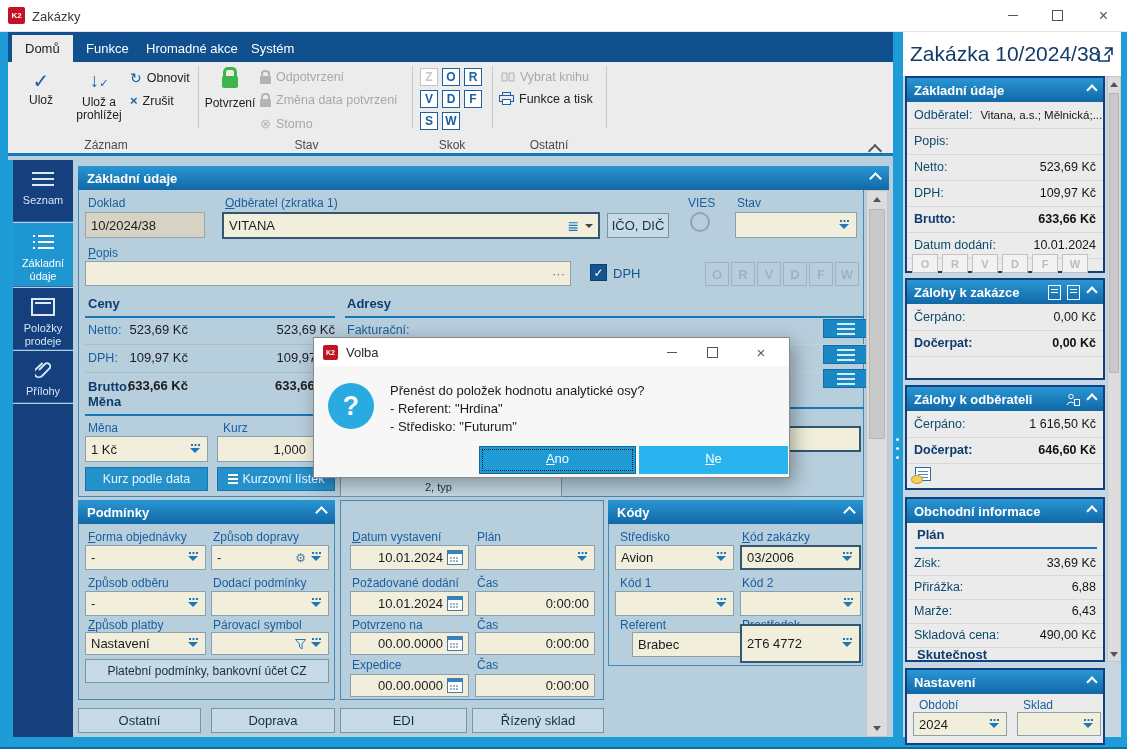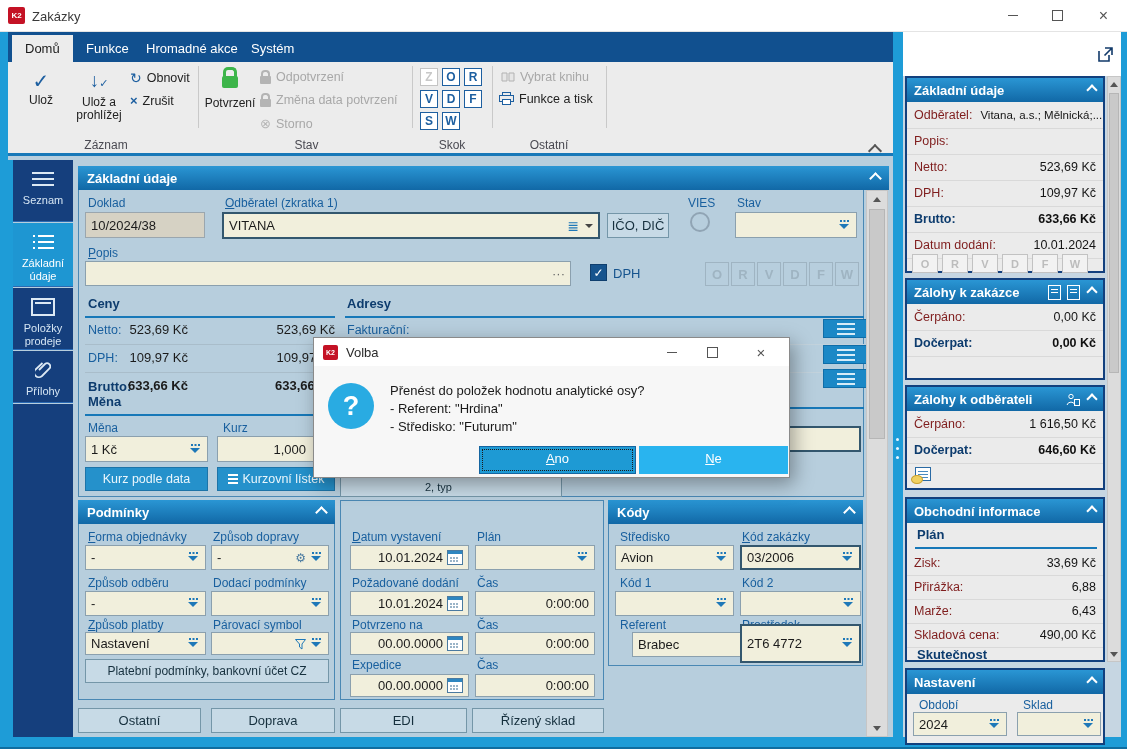--- a/index.html
+++ b/index.html
@@ -92,21 +92,21 @@
   .scarr{display:flex;align-items:center;justify-content:center;}
   .tu{width:0;height:0;border-left:4px solid transparent;border-right:4px solid transparent;border-bottom:5px solid #555;}
   .td{width:0;height:0;border-left:4px solid transparent;border-right:4px solid transparent;border-top:5px solid #555;}
   
   .sec{border:2px solid #12407e;background:#ebebeb;position:absolute;box-sizing:border-box;}
   .sechead{position:absolute;left:0;top:0;right:0;height:24px;background:linear-gradient(180deg,#2a96d4,#1168a6);
        color:#fff;font-weight:bold;font-size:13px;display:flex;align-items:center;padding:0 7px;gap:6px;}
   .sechead .chev{margin-left:auto;width:6px;height:6px;}
   .rrow{position:absolute;left:0;right:0;height:26px;display:flex;justify-content:space-between;align-items:center;
        font-size:12.5px;border-bottom:1px solid #d9d9d9;padding:0 7px;}
-  .rlab{color:#7f1d1d;white-space:nowrap;}
+  .rlab{color:#0c4a6e;white-space:nowrap;}
   .rval{color:#151515;white-space:nowrap;margin-left:8px;}
   .bold .rlab{font-weight:bold;color:#0d3c6e;}
   .bold .rval{font-weight:bold;color:#111;}
   .lbx3{position:absolute;width:24px;height:17px;border:1px solid #c2c2c2;background:#f2f2f2;color:#bcbcbc;
        font-weight:bold;font-size:11px;display:flex;align-items:center;justify-content:center;}
   .docico{width:11px;height:13px;border:1px solid #fff;position:relative;flex:none;}
   .docico::before{content:"";position:absolute;left:2px;right:2px;top:3px;height:1px;background:#fff;
        box-shadow:0 3px 0 #fff;}
   .invico{width:16px;height:14px;background:#fff;border:1px solid #2a6aa4;position:relative;}
   .invico::before{content:"";position:absolute;left:2px;right:2px;top:3px;height:1px;background:#4a8ac0;
@@ -473,20 +473,21 @@
     </div>
 
   <div class="abs btn" style="left:78px;top:708px;width:123px;height:25px">Ostatní</div>
   <div class="abs btn" style="left:211px;top:708px;width:124px;height:25px">Doprava</div>
   <div class="abs btn" style="left:340px;top:708px;width:127px;height:25px">EDI</div>
   <div class="abs btn" style="left:472px;top:708px;width:132px;height:25px">Řízený sklad</div>
 
   <div class="abs splitter" style="left:893px;top:32px;width:10px;height:705px"></div>
   <div class="abs" style="left:903px;top:32px;width:218px;height:705px;background:#c6d6e2"></div>
   <div class="abs" style="left:903px;top:32px;width:218px;height:44px;background:#fff"></div>
+  <div class="abs" style="left:910px;top:42px;font-size:21px;color:#123a6a;white-space:nowrap">Zakázka 10/2024/38</div>
   <div class="abs" style="left:1097px;top:46px">
     <svg width="17" height="17" viewBox="0 0 17 17">
         <path d="M2 5v10h10V9" fill="none" stroke="#123a6a" stroke-width="1.6"></path>
         <path d="M8 2h7v7M15 2L7.5 9.5" fill="none" stroke="#123a6a" stroke-width="1.6"></path>
       </svg></div>
 
   <div class="sec" style="left:905px;top:76px;width:200px;height:197px">
     <div class="sechead">
       <span>Základní údaje</span>
         <span class="chev"></span>

